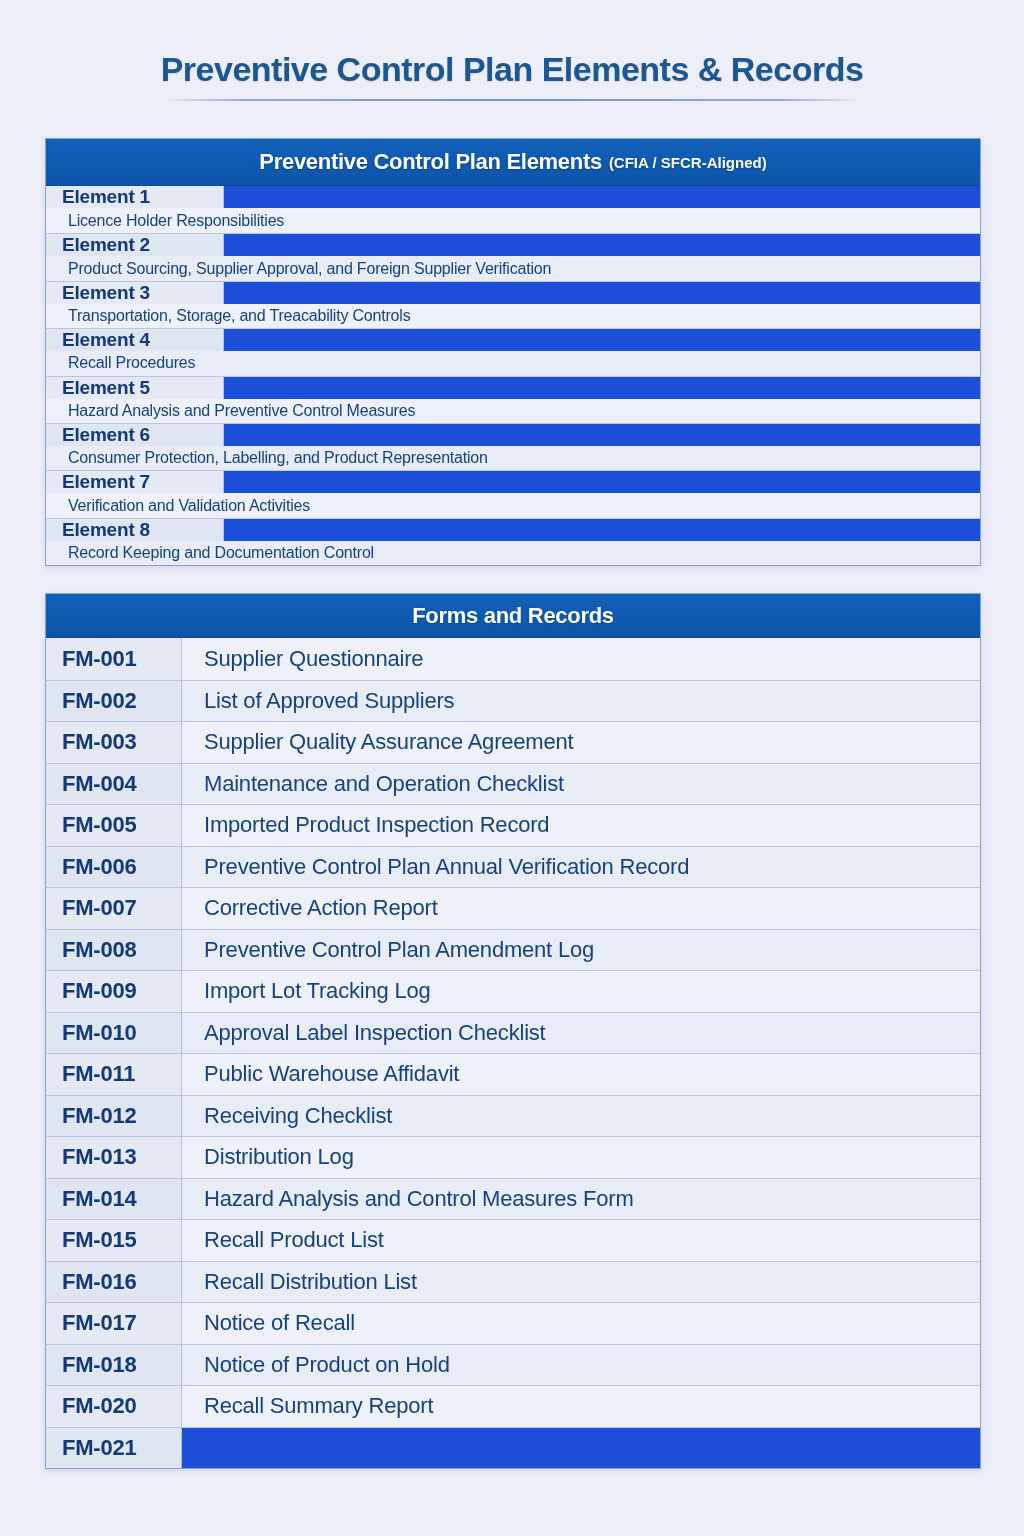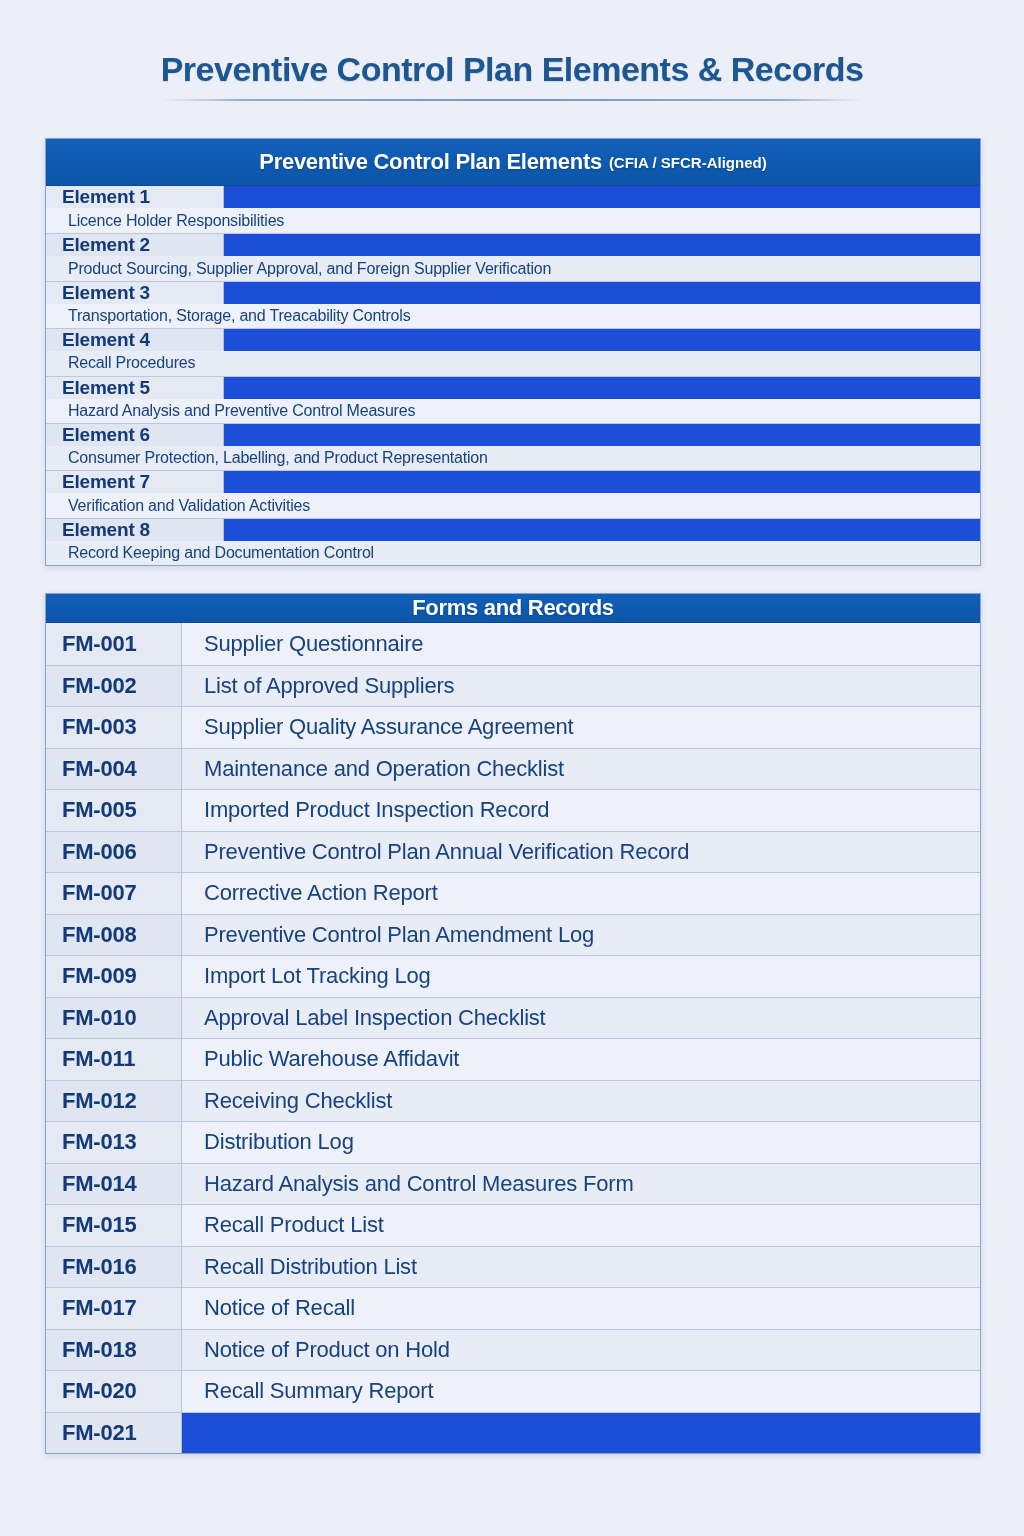--- a/index.html
+++ b/index.html
@@ -48,21 +48,21 @@
   .table-header {
     display: flex;
     align-items: center;
     justify-content: center;
     gap: 7px;
     background: linear-gradient(to bottom, #1160b8, #0d55aa);
     color: #ffffff;
     border-bottom: 1px solid #0a4a97;
   }
   .elements-table .table-header { height: 47px; }
-  .forms-table .table-header { height: 29px; }
+  .forms-table .table-header { height: 44px; }
   .hdr-main {
     font-weight: bold;
     font-size: 22px;
     letter-spacing: -0.3px;
     text-shadow: 0 1px 2px rgba(0,30,70,0.35);
   }
   .hdr-sub {
     font-weight: bold;
     font-size: 15px;
     text-shadow: 0 1px 2px rgba(0,30,70,0.35);

